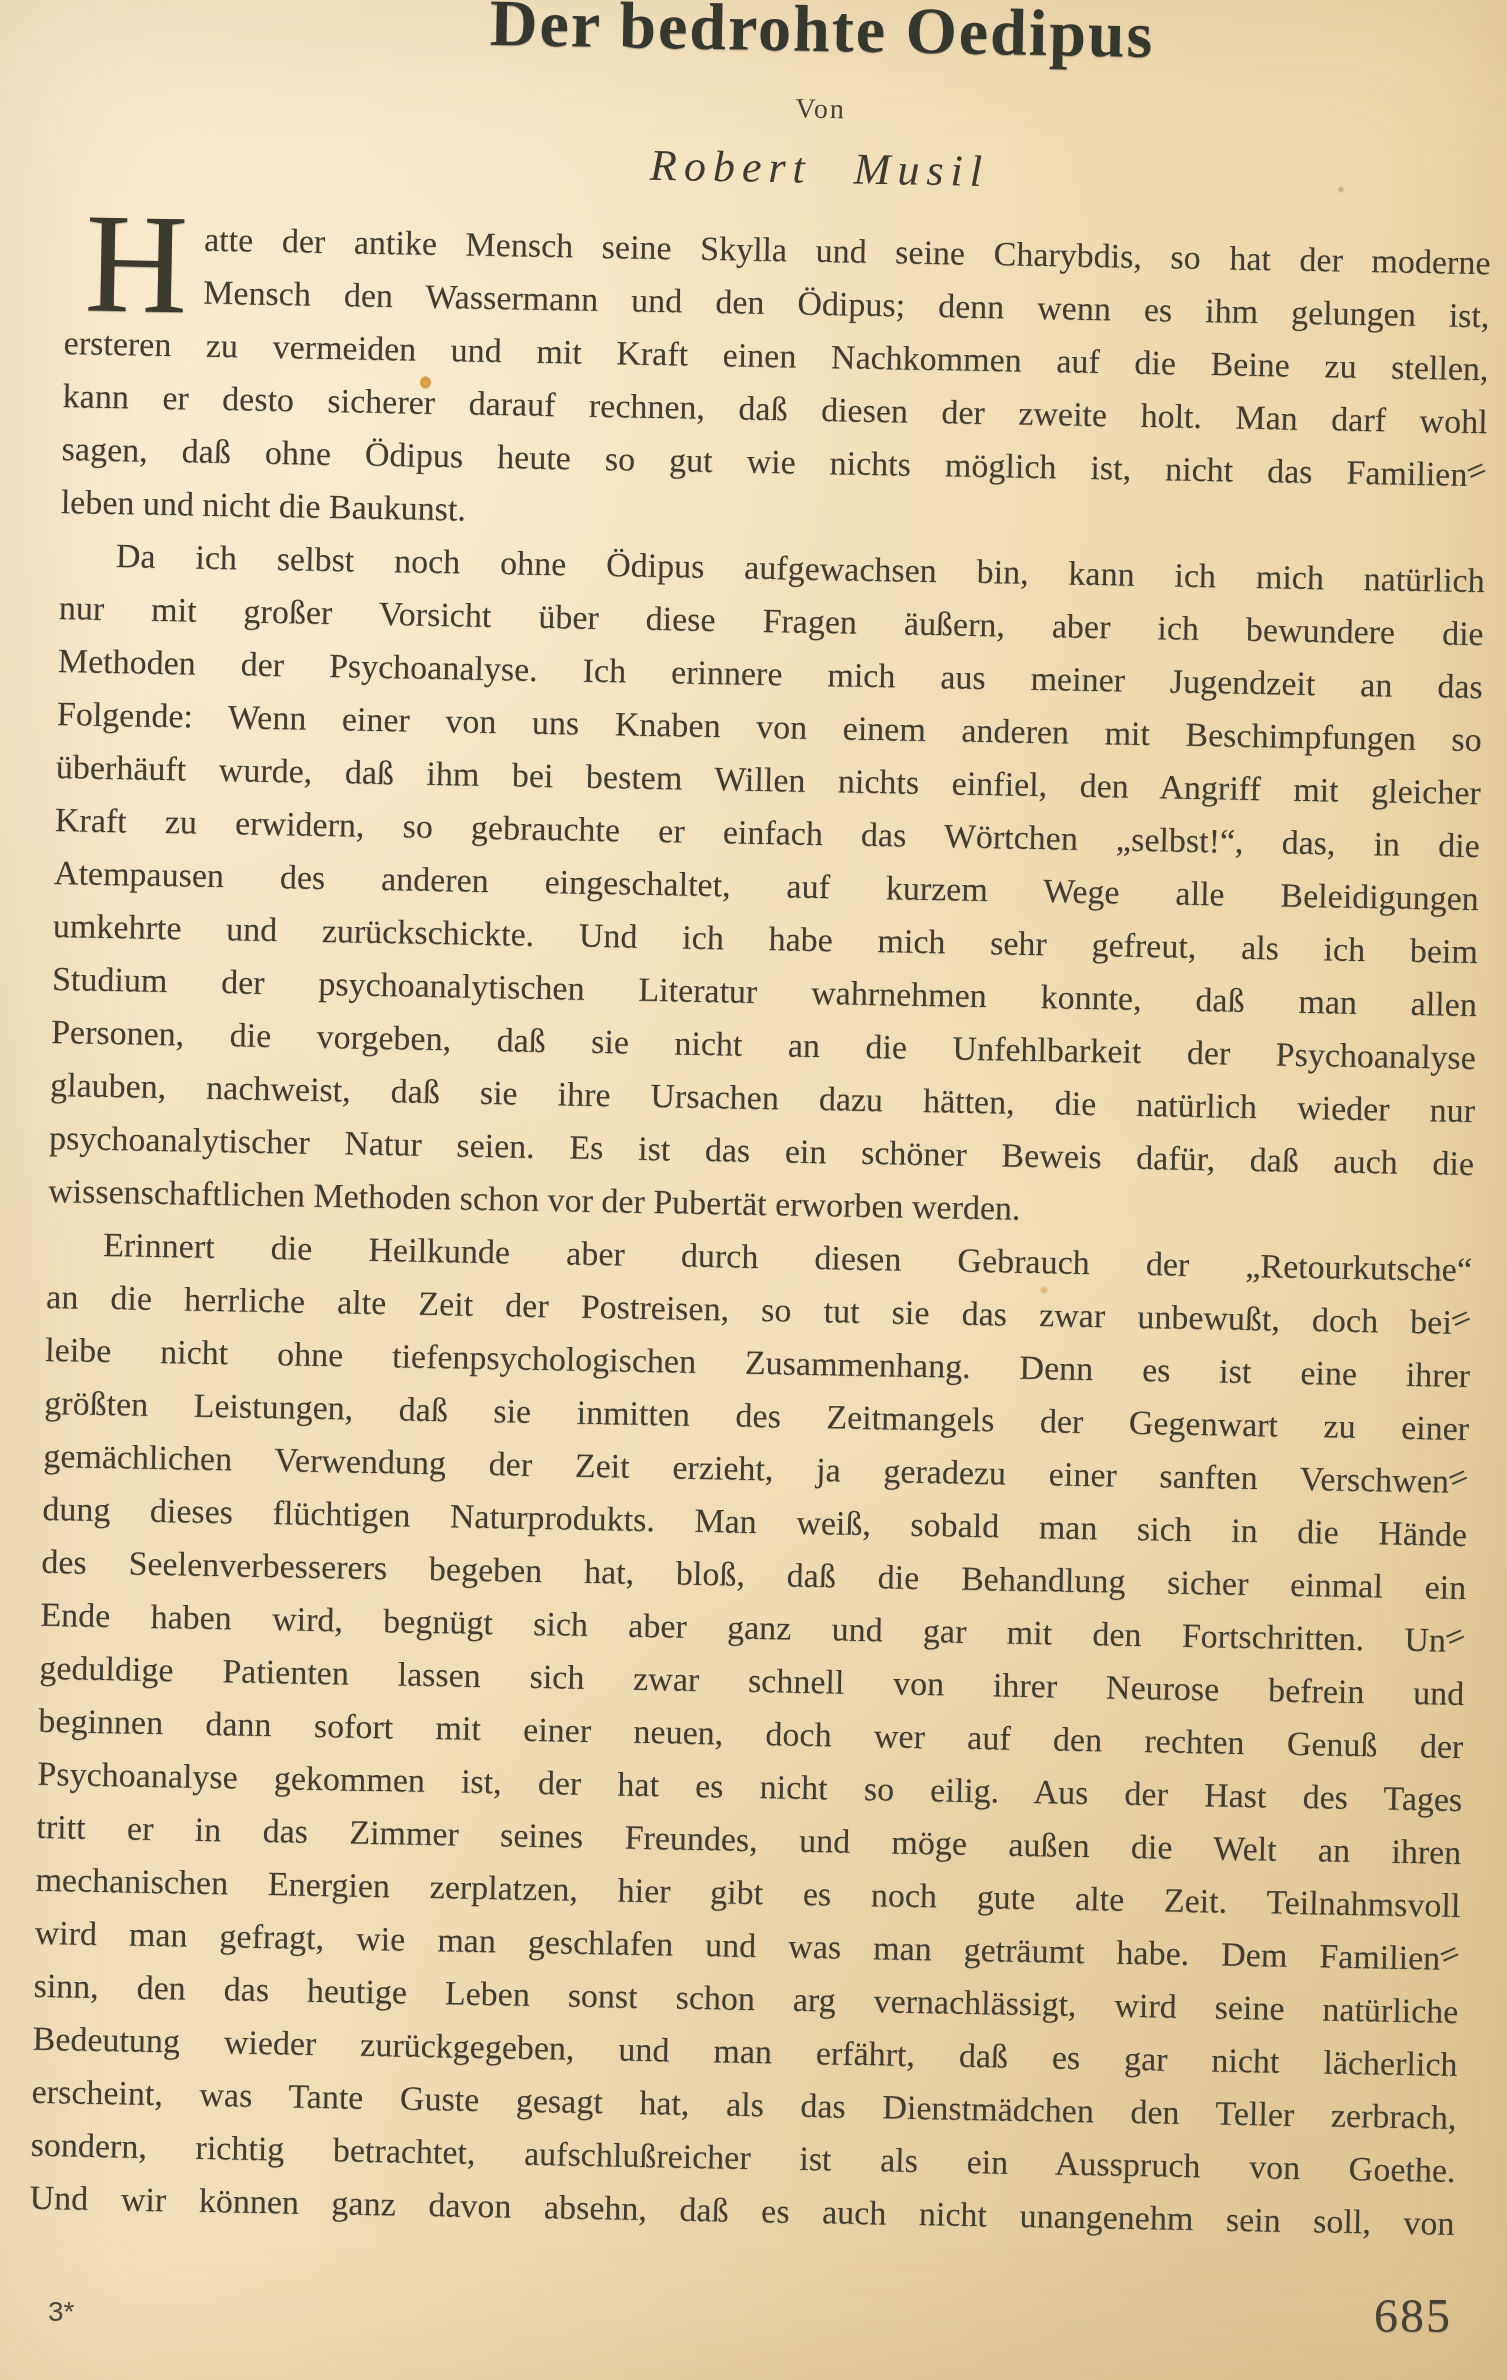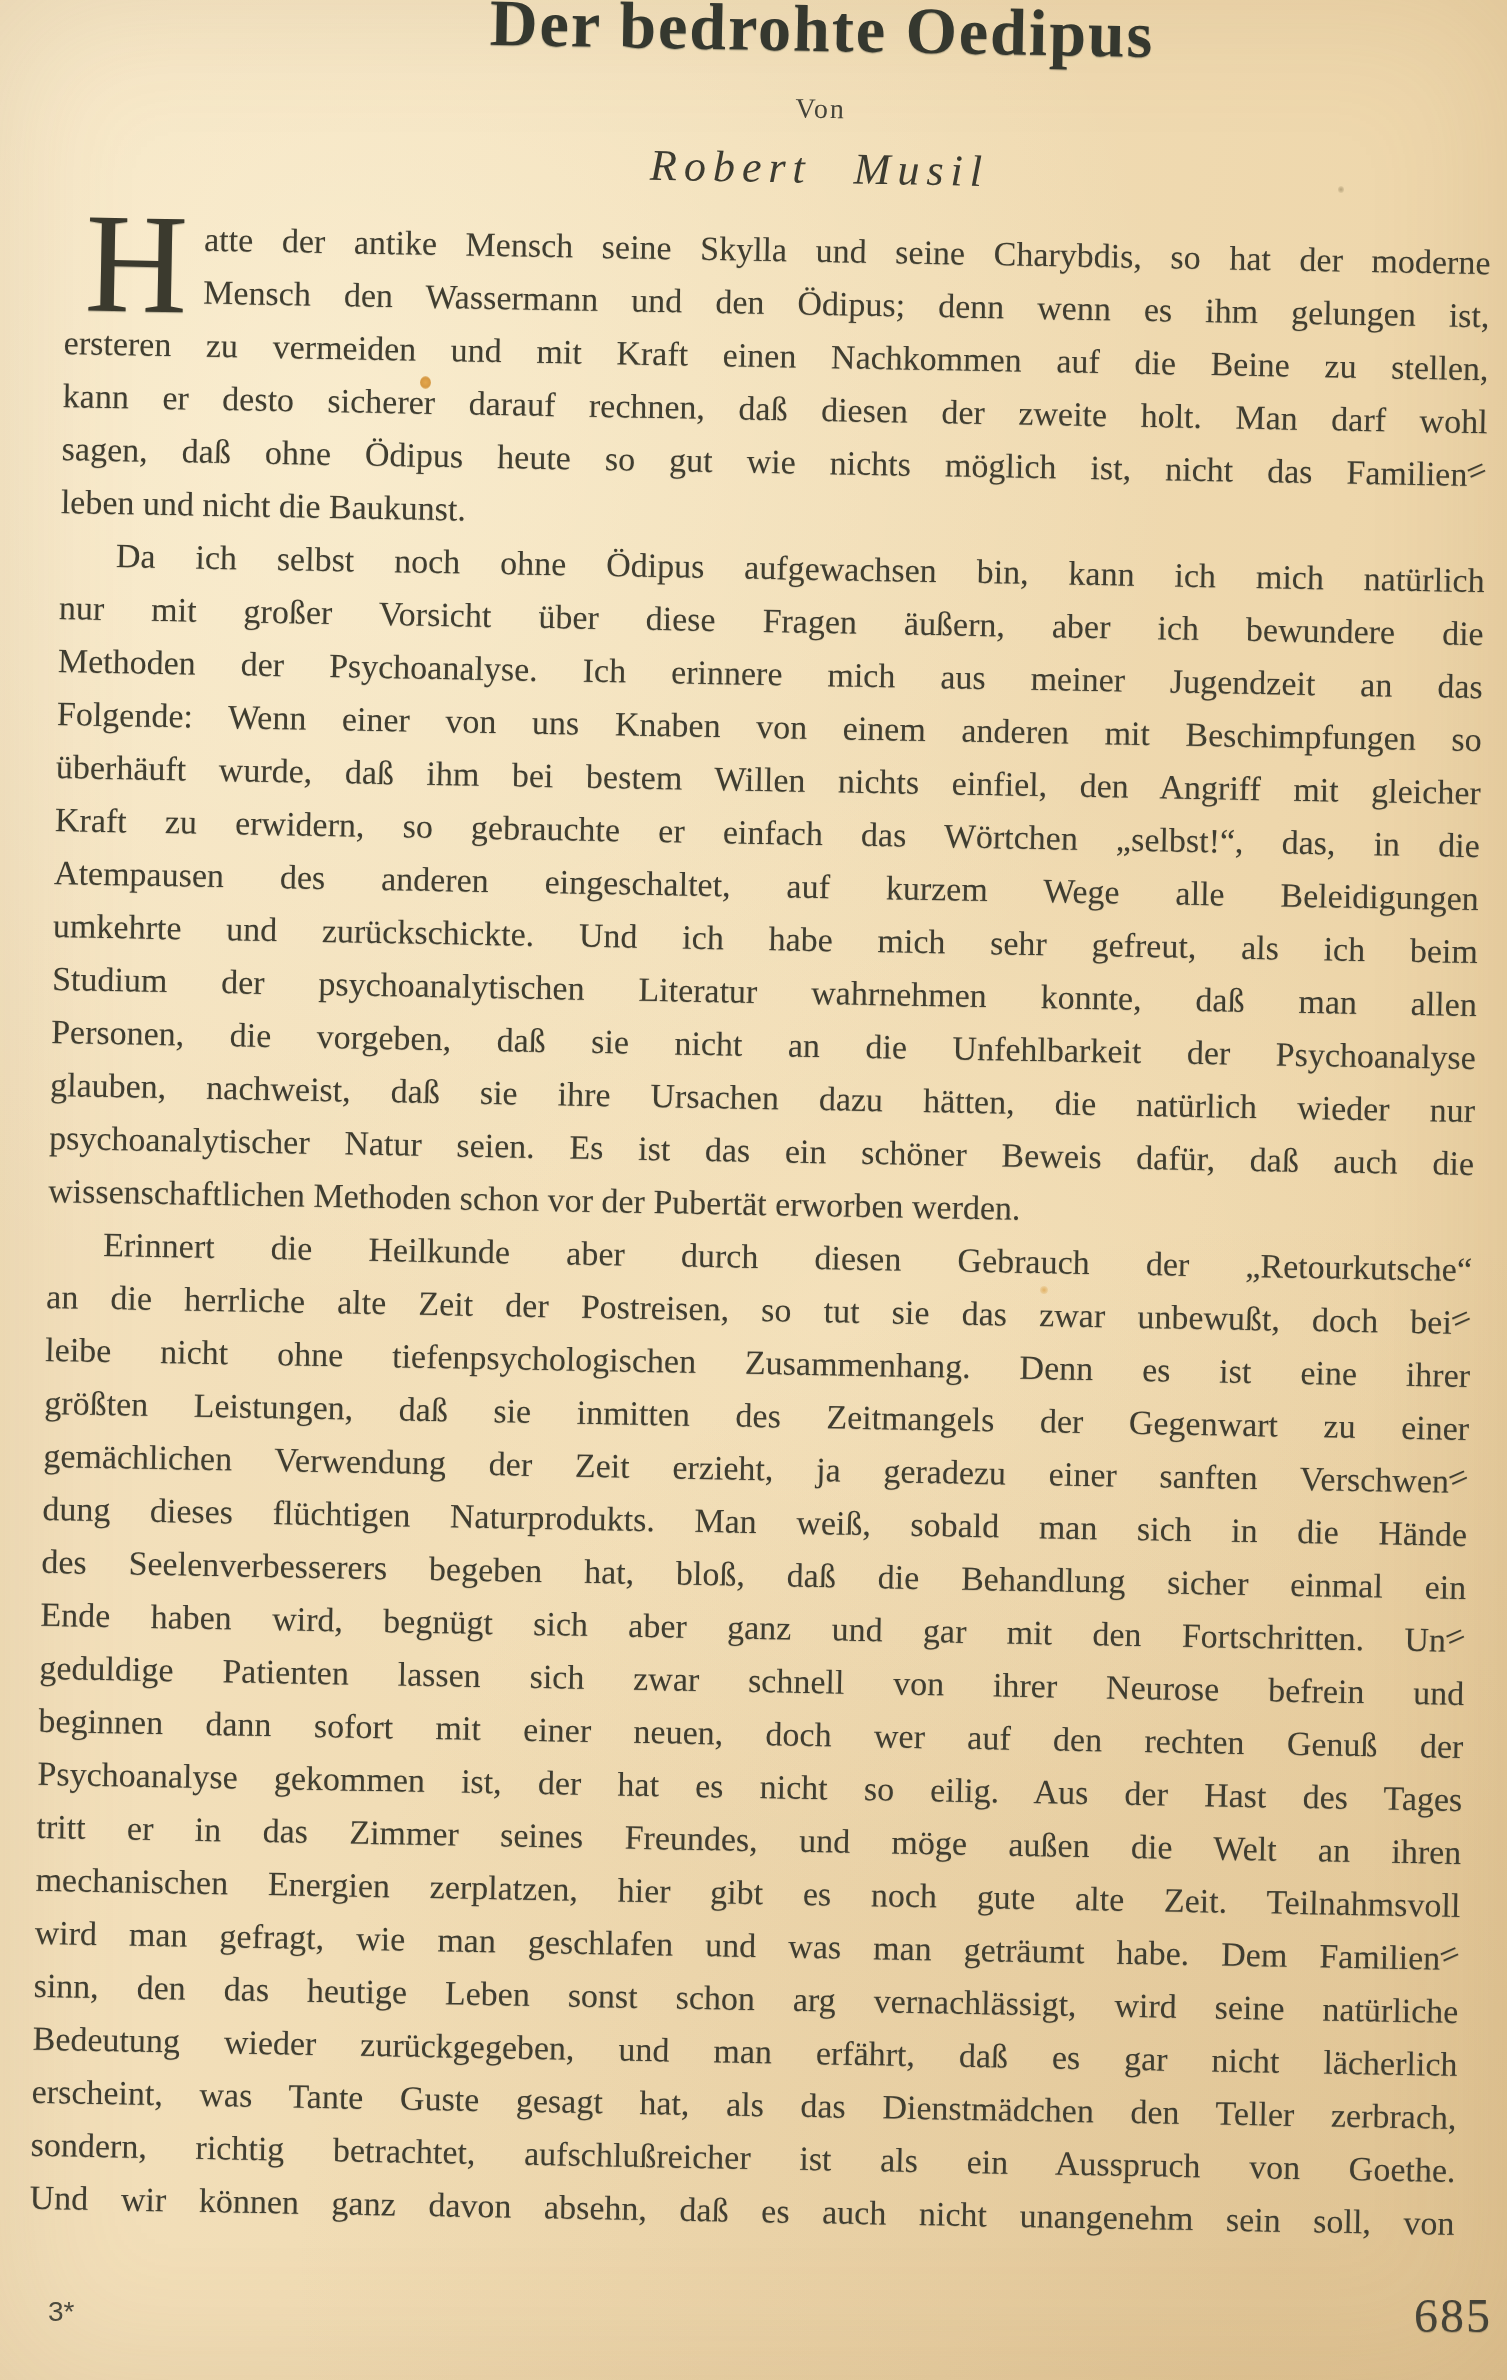--- a/index.html
+++ b/index.html
@@ -31,21 +31,21 @@
   .para{margin:0;}
   .line{text-align:justify;text-align-last:justify;height:53px;overflow:hidden;}
   .line.flush{text-align-last:left;}
   .line.indent{text-indent:56px;}
   .dropcap{
     float:left;font-size:142px;line-height:104px;height:106px;
     margin:0 16px 0 20px;color:#3b3a2e;text-shadow:0 1px 1px rgba(53,56,47,.3);
   }
   .dh{display:inline-block;transform:rotate(-25deg) translate(1px,-4px);}
   .sig{position:absolute;left:48px;top:2296px;font-family:"Liberation Sans",sans-serif;font-size:28px;color:#4c4a3e;}
-  .pagenum{position:absolute;left:1374px;top:2288px;font-size:48px;color:#454338;letter-spacing:2px;text-shadow:0 .5px .8px rgba(60,56,42,.3);margin-left:40px;}
+  .pagenum{position:absolute;left:1374px;top:2288px;font-size:48px;color:#454338;letter-spacing:2px;text-shadow:0 .5px .8px rgba(60,56,42,.3);}
   .speck{position:absolute;border-radius:50%;pointer-events:none;}
   .speck.s1{left:420px;top:376px;width:11px;height:13px;background:radial-gradient(circle,#e09a35 0%,#d08a2a 55%,rgba(208,138,42,0) 100%);opacity:.85;}
   .speck.s2{left:1040px;top:1286px;width:8px;height:8px;background:radial-gradient(circle,#d6942f 0%,rgba(214,148,47,0) 100%);opacity:.6;}
   .speck.s3{left:1338px;top:186px;width:6px;height:7px;background:radial-gradient(circle,#8a7a55 0%,rgba(138,122,85,0) 100%);opacity:.55;}
 </style>
 </head>
 <body>
 
 <div class="sheet">
   <div class="speck s1"></div>

